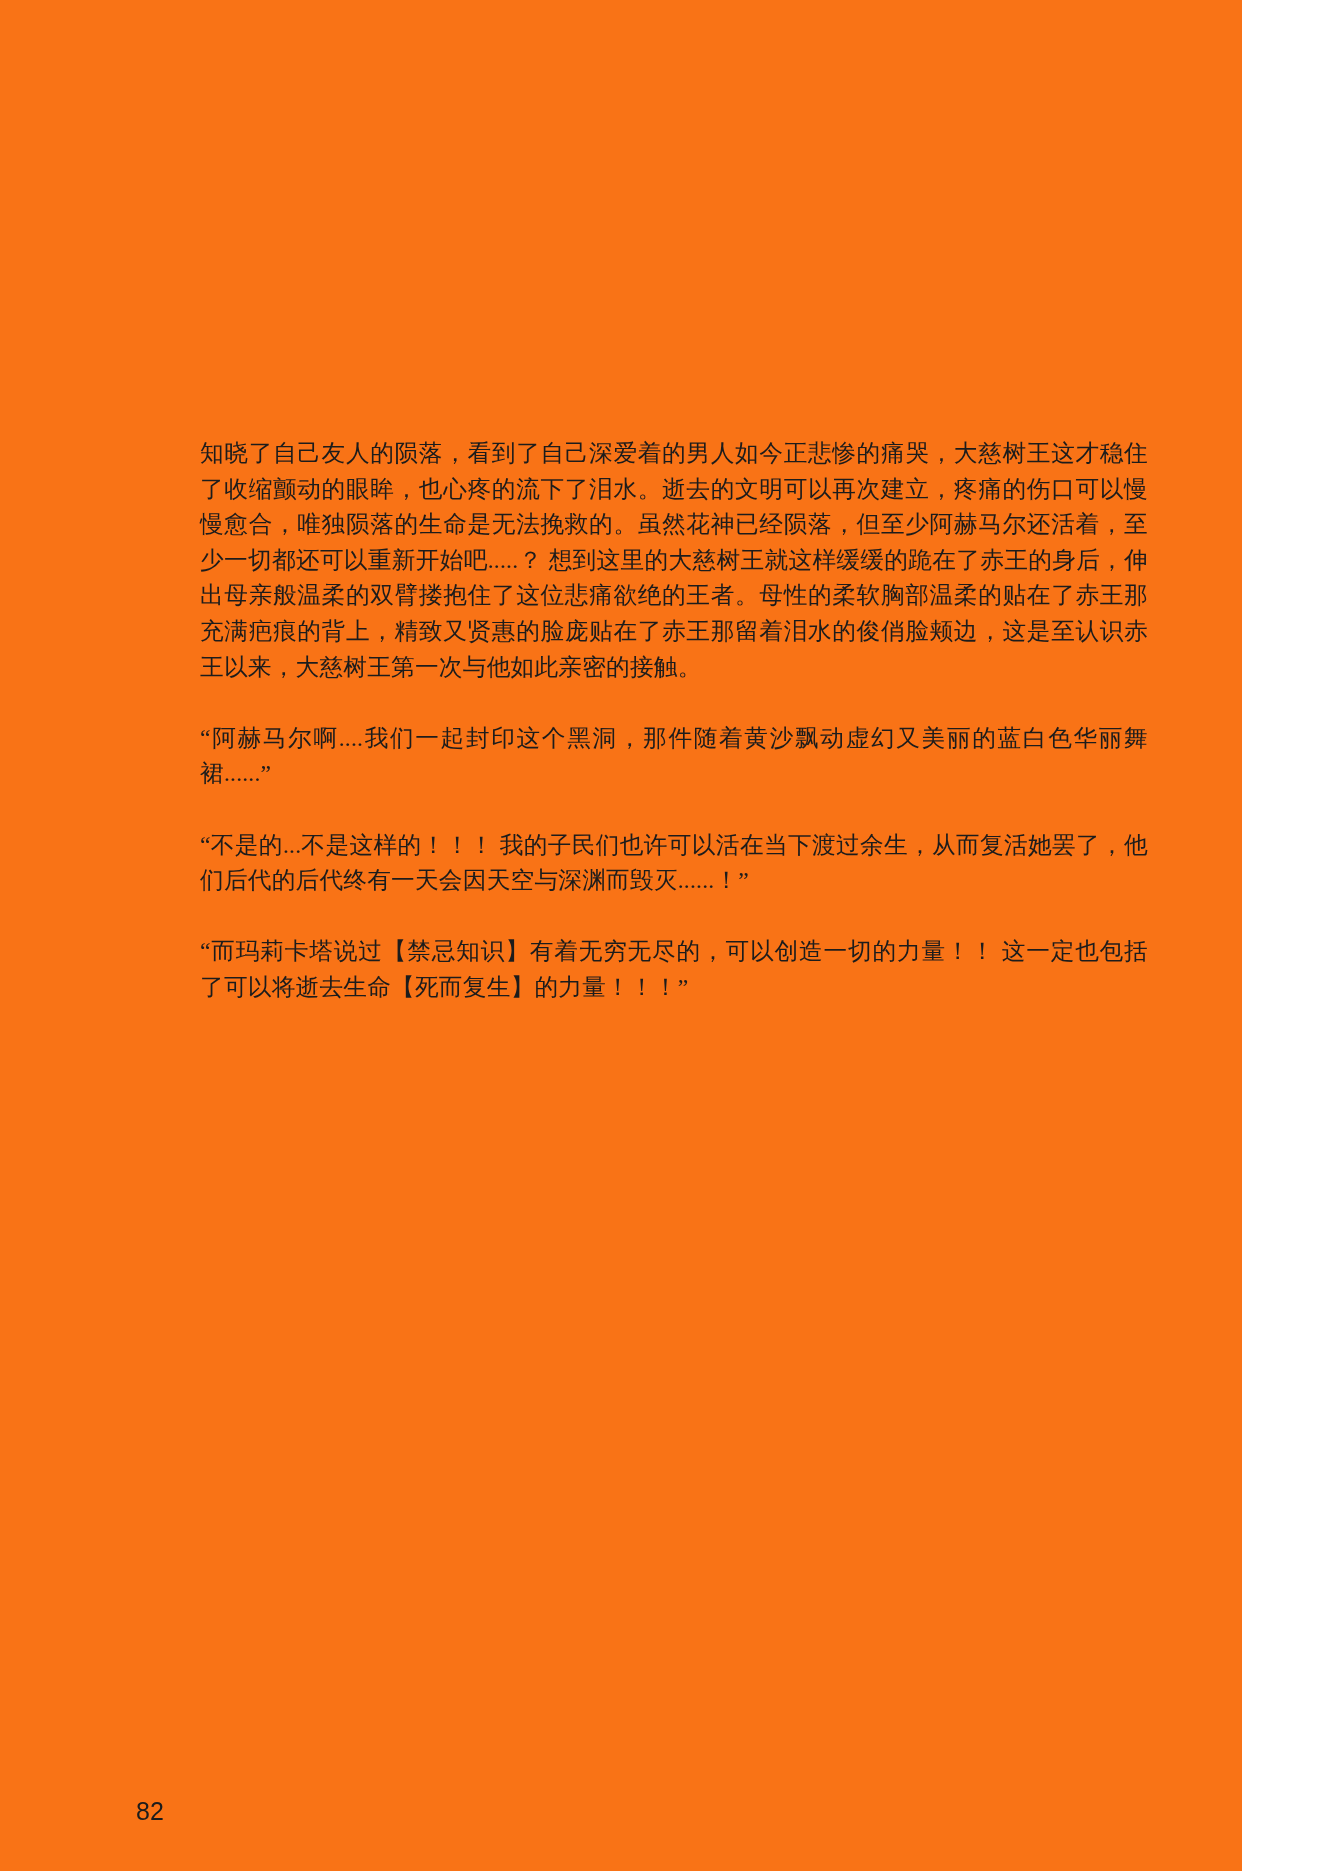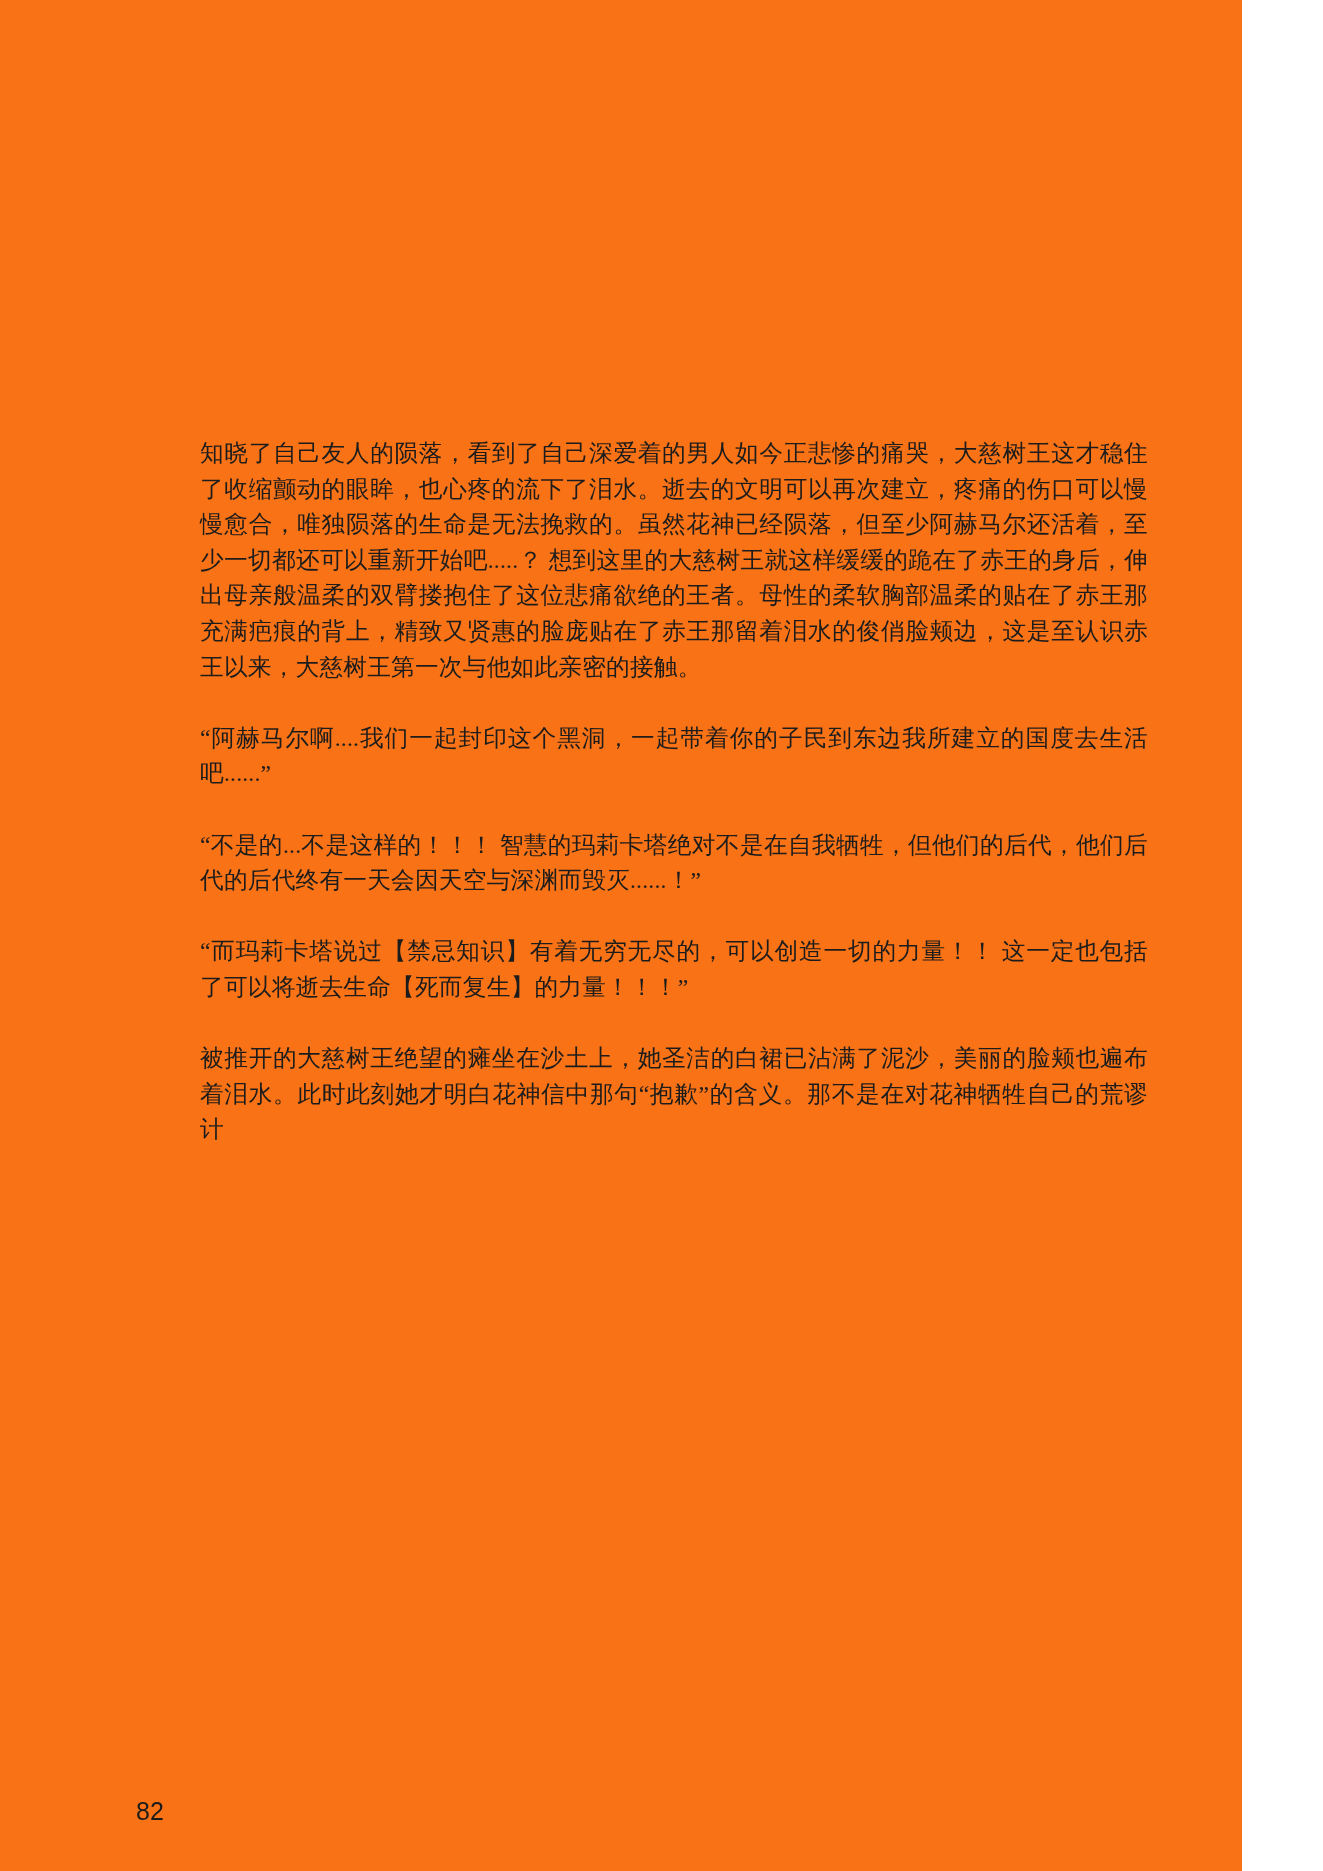--- a/index.html
+++ b/index.html
@@ -42,19 +42,18 @@
     color: #1c1c1c;
     margin-top: 8px;
   }
 </style>
 </head>
 <body>
 
 <div class="page">
   <div class="text-block">
     <p>知晓了自己友人的陨落，看到了自己深爱着的男人如今正悲惨的痛哭，大慈树王这才稳住了收缩颤动的眼眸，也心疼的流下了泪水。逝去的文明可以再次建立，疼痛的伤口可以慢慢愈合，唯独陨落的生命是无法挽救的。虽然花神已经陨落，但至少阿赫马尔还活着，至少一切都还可以重新开始吧.....？ 想到这里的大慈树王就这样缓缓的跪在了赤王的身后，伸出母亲般温柔的双臂搂抱住了这位悲痛欲绝的王者。母性的柔软胸部温柔的贴在了赤王那充满疤痕的背上，精致又贤惠的脸庞贴在了赤王那留着泪水的俊俏脸颊边，这是至认识赤王以来，大慈树王第一次与他如此亲密的接触。</p>
-    <p>“阿赫马尔啊....我们一起封印这个黑洞，一起带着你的子民到东边我所建立的国度去生活吧......”</p>
-    <p>“不是的...不是这样的！！！ 智慧的玛莉卡塔绝对不是在自我牺牲，但他们的后代，他们后代的后代终有一天会因天空与深渊而毁灭......！”</p>
+    <p>“阿赫马尔啊....我们一起封印这个黑洞，那件随着黄沙飘动虚幻又美丽的蓝白色华丽舞裙......”</p>
+    <p>“不是的...不是这样的！！！ 我的子民们也许可以活在当下渡过余生，从而复活她罢了，他们后代的后代终有一天会因天空与深渊而毁灭......！”</p>
     <p>“而玛莉卡塔说过【禁忌知识】有着无穷无尽的，可以创造一切的力量！！ 这一定也包括了可以将逝去生命【死而复生】的力量！！！”</p>
-    <p>被推开的大慈树王绝望的瘫坐在沙土上，她圣洁的白裙已沾满了泥沙，美丽的脸颊也遍布着泪水。此时此刻她才明白花神信中那句“抱歉”的含义。那不是在对花神牺牲自己的荒谬计</p>
   </div>
   <div class="page-number">82</div>
 </div>
 
 </body></html>

